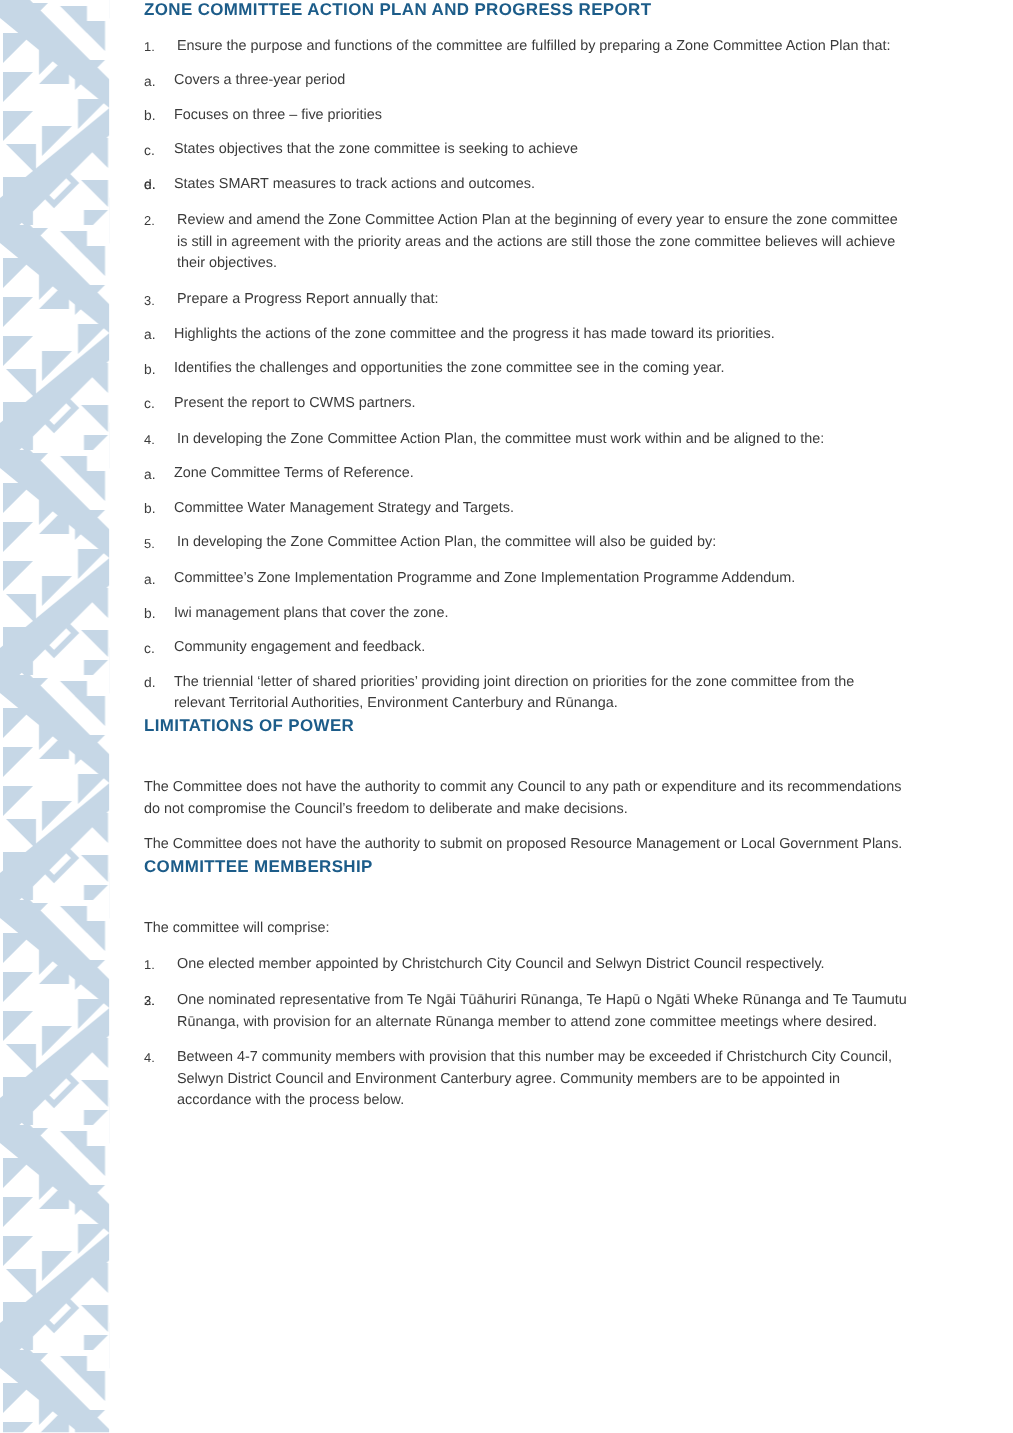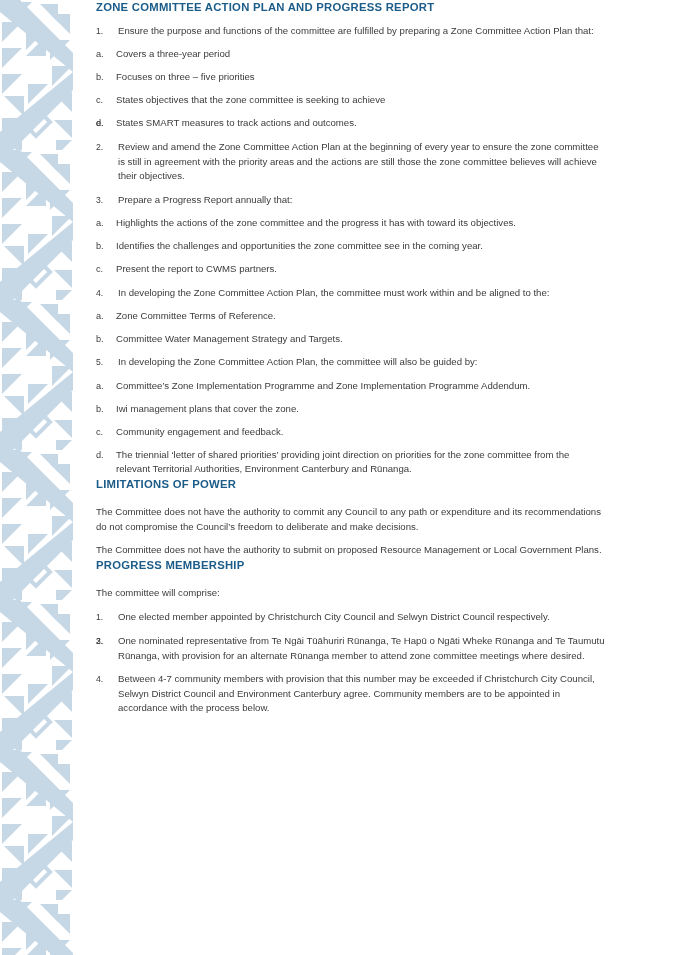--- a/index.html
+++ b/index.html
@@ -50,21 +50,21 @@
   .sec-limits { margin-top: 21px; }
   .sec-member { margin-top: 22px; }
 
   p.body-text {
     font-size: 9.6px;
     color: #3b3b3b;
     line-height: 14.6px;
     margin: 0;
     padding: 0;
   }
-  p.first-after-heading { margin-top: 14px; }
+  p.first-after-heading { margin-top: 27px; }
   p.body-text + p.body-text { margin-top: 9px; }
 
   
   ol.lvl1 {
     list-style: none;
     margin: 0;
     padding: 0;
   }
   ol.lvl1 > li.item1 {
     position: relative;
@@ -193,21 +193,21 @@
     </li>
 
     <li class="item1">
       <span class="marker1">3.</span>
       <span>Prepare a Progress Report annually that:</span>
     </li>
     <li>
       <ol class="lvl2 nested-wrap tight">
         <li class="item2">
           <span class="marker2">a.</span>
-          <span>Highlights the actions of the zone committee and the progress it has with toward its objectives.</span>
+          <span>Highlights the actions of the zone committee and the progress it has made toward its priorities.</span>
         </li>
         <li class="item2">
           <span class="marker2">b.</span>
           <span>Identifies the challenges and opportunities the zone committee see in the coming year.</span>
         </li>
         <li class="item2">
           <span class="marker2">c.</span>
           <span>Present the report to CWMS partners.</span>
         </li>
       </ol>
@@ -253,21 +253,21 @@
           <span>The triennial ‘letter of shared priorities’ providing joint direction on priorities for the zone committee from the relevant Territorial Authorities, Environment Canterbury and Rūnanga.</span>
         </li>
       </ol>
     </li>
   </ol>
 
   <h2 class="section-heading sec-limits">LIMITATIONS OF POWER</h2>
   <p class="body-text first-after-heading">The Committee does not have the authority to commit any Council to any path or expenditure and its recommendations do not compromise the Council’s freedom to deliberate and make decisions.</p>
   <p class="body-text">The Committee does not have the authority to submit on proposed Resource Management or Local Government Plans.</p>
 
-  <h2 class="section-heading sec-member">PROGRESS MEMBERSHIP</h2>
+  <h2 class="section-heading sec-member">COMMITTEE MEMBERSHIP</h2>
   <p class="body-text first-after-heading">The committee will comprise:</p>
 
   <ol class="lvl1">
     <li class="item1 lvl1-first">
       <span class="marker1">1.</span>
       <span>One elected member appointed by Christchurch City Council and Selwyn District Council respectively.</span>
     </li>
     <li class="item1">
       <span class="marker1">2.</span>
     </li>

